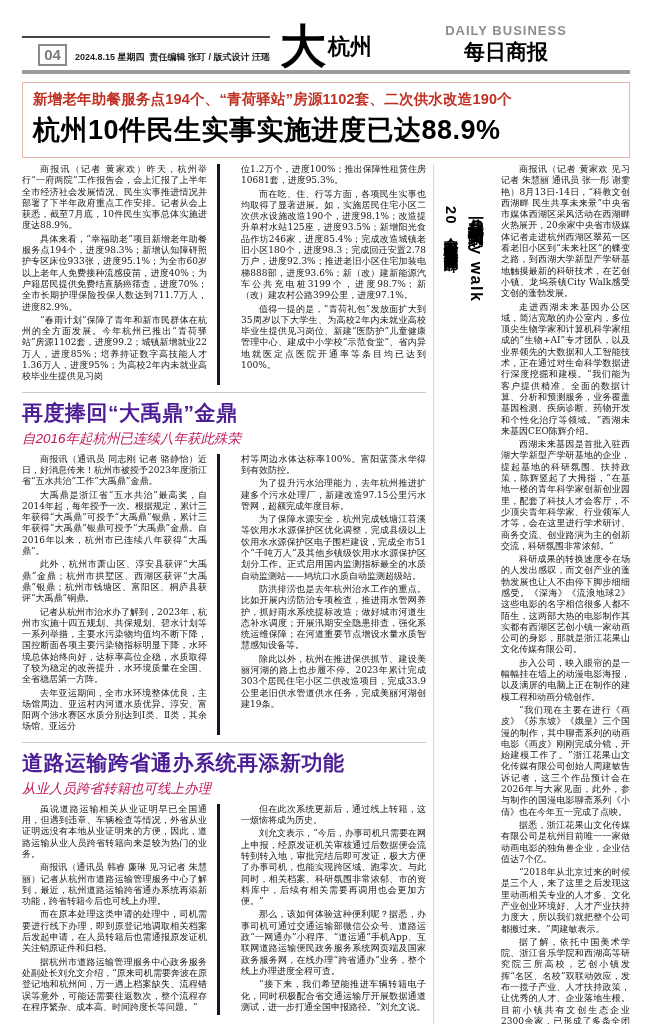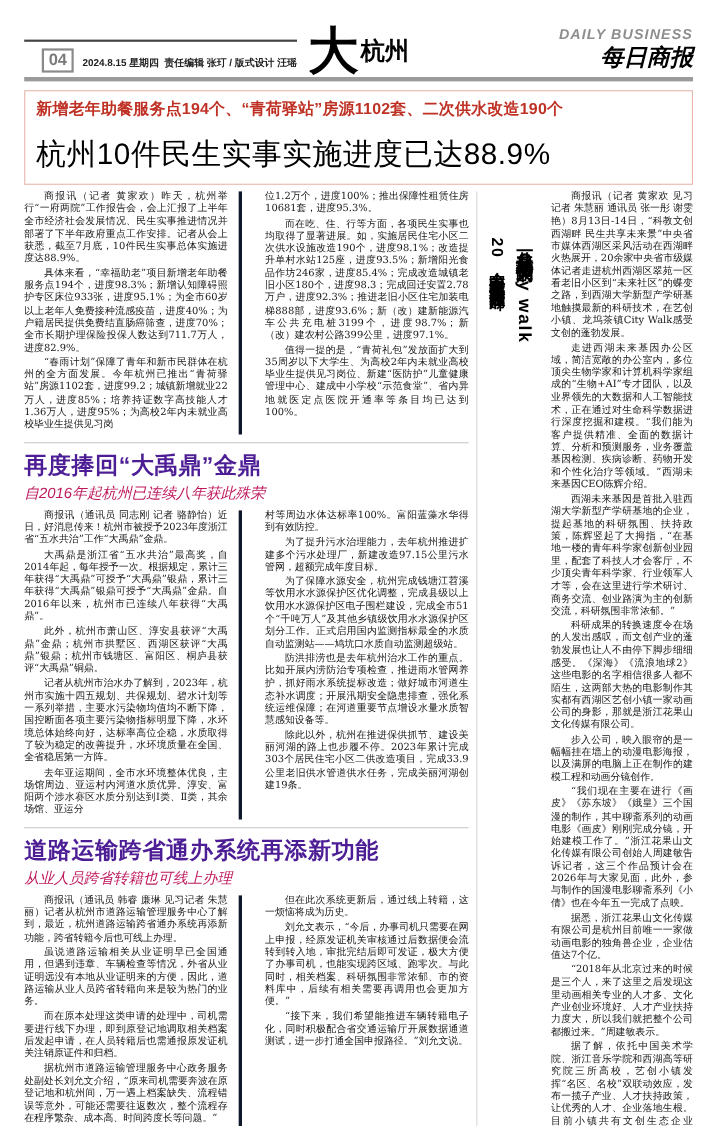--- a/index.html
+++ b/index.html
@@ -15,30 +15,30 @@
     padding-top:6px;flex:1;justify-content:flex-end;}
   .pagenum{font-family:"Liberation Sans",sans-serif;font-size:15px;font-weight:bold;
     color:#7a7a7a;border:2px solid #8a8a8a;padding:0 4px;line-height:18px;}
   .dateline{font-family:"Liberation Sans",sans-serif;font-size:9px;font-weight:bold;
     color:#222;padding-bottom:2px;}
   .mh-center{display:flex;align-items:flex-end;gap:2px;padding:0 10px;}
   .logo-big{font-family:"DejaVu Serif",serif;font-size:46px;line-height:40px;
     font-weight:900;color:#000;}
   .logo-small{font-family:"Liberation Sans",sans-serif;font-size:22px;font-weight:900;
     color:#000;padding-bottom:4px;}
-  .mh-right{text-align:right;flex:1;font-style:italic;}
+  .mh-right{text-align:center;flex:1;}
   .mh-en{font-family:"Liberation Sans",sans-serif;font-size:13px;font-weight:bold;
     color:#8d8d8d;letter-spacing:1px;}
   .mh-cn{font-family:"DejaVu Serif",serif;font-size:21px;font-weight:900;color:#000;}
   
   .headbox{border:1px solid #e6b6ad;margin-top:8px;padding:7px 10px 9px 10px;}
   .kicker{font-family:"Liberation Sans",sans-serif;font-size:14.5px;font-weight:bold;
     color:#bf3124;letter-spacing:0.2px;}
-  .bigtitle{font-family:"Liberation Sans",sans-serif;font-size:27px;font-weight:400;
-    color:#000;letter-spacing:0.5px;margin-top:13px;}
+  .bigtitle{font-family:"Liberation Sans",sans-serif;font-size:27px;font-weight:700;
+    color:#000;letter-spacing:0.5px;margin-top:3px;}
   
   .content{display:flex;margin-top:6px;}
   .left-region{width:404px;}
   .right-region{flex:1;display:flex;border-left:1px solid #d8d8d8;padding-left:7px;margin-left:7px;}
   .two-col{display:flex;gap:10px;}
   .col{flex:1;min-width:0;}
   .col + .col{border-left:3px solid #0f172a;padding-left:21px;}
   .para{margin:0 0 2px 0;text-indent:2em;text-align:justify;
     font-size:9px;line-height:11.3px;color:#161616;}
   .cont-first p:first-child{text-indent:0;}
@@ -123,28 +123,29 @@
         </div>
       </div>
 
       <hr class="story-divider">
 
       <div>
         <div class="sec-title">道路运输跨省通办系统再添新功能</div>
         <div class="sec-sub">从业人员跨省转籍也可线上办理</div>
         <div class="two-col">
           <div class="col">
+              <p class="para">虽说道路运输相关从业证明早已全国通用，但遇到违章、车辆检查等情况，外省从业证明远没有本地从业证明来的方便，因此，道路运输从业人员跨省转籍向来是较为热门的业务。</p>
               <p class="para">商报讯（通讯员 韩睿 廉琳 见习记者 朱慧丽）记者从杭州市道路运输管理服务中心了解到，最近，杭州道路运输跨省通办系统再添新功能，跨省转籍今后也可线上办理。</p>
-              <p class="para">虽说道路运输相关从业证明早已全国通用，但遇到违章、车辆检查等情况，外省从业证明远没有本地从业证明来的方便，因此，道路运输从业人员跨省转籍向来是较为热门的业务。</p>
               <p class="para">而在原本处理这类申请的处理中，司机需要进行线下办理，即到原登记地调取相关档案后发起申请，在人员转籍后也需通报原发证机关注销原证件和归档。</p>
               <p class="para">据杭州市道路运输管理服务中心政务服务处副处长刘允文介绍，“原来司机需要奔波在原登记地和杭州间，万一遇上档案缺失、流程错误等意外，可能还需要往返数次，整个流程存在程序繁杂、成本高、时间跨度长等问题。”</p>
             </div>
           <div class="col">
               <p class="para">但在此次系统更新后，通过线上转籍，这一烦恼将成为历史。</p>
               <p class="para">刘允文表示，“今后，办事司机只需要在网上申报，经原发证机关审核通过后数据便会流转到转入地，审批完结后即可发证，极大方便了办事司机，也能实现跨区域、跑零次。与此同时，相关档案、科研氛围非常浓郁、市的资料库中，后续有相关需要再调用也会更加方便。”</p>
+              <p class="para">那么，该如何体验这种便利呢？据悉，办事司机可通过交通运输部微信公众号、道路运政“一网通办”小程序、“道运通”手机App、互联网道路运输便民政务服务系统网页端及国家政务服务网，在线办理“跨省通办”业务，整个线上办理进度全程可查。</p>
               <p class="para">“接下来，我们希望能推进车辆转籍电子化，同时积极配合省交通运输厅开展数据通道测试，进一步打通全国申报路径。”刘允文说。</p>
             </div>
         </div>
       </div>
 
     </div>
 
     <div class="right-region">
       <div class="vtitle-col">
         <div class="vtitle">

